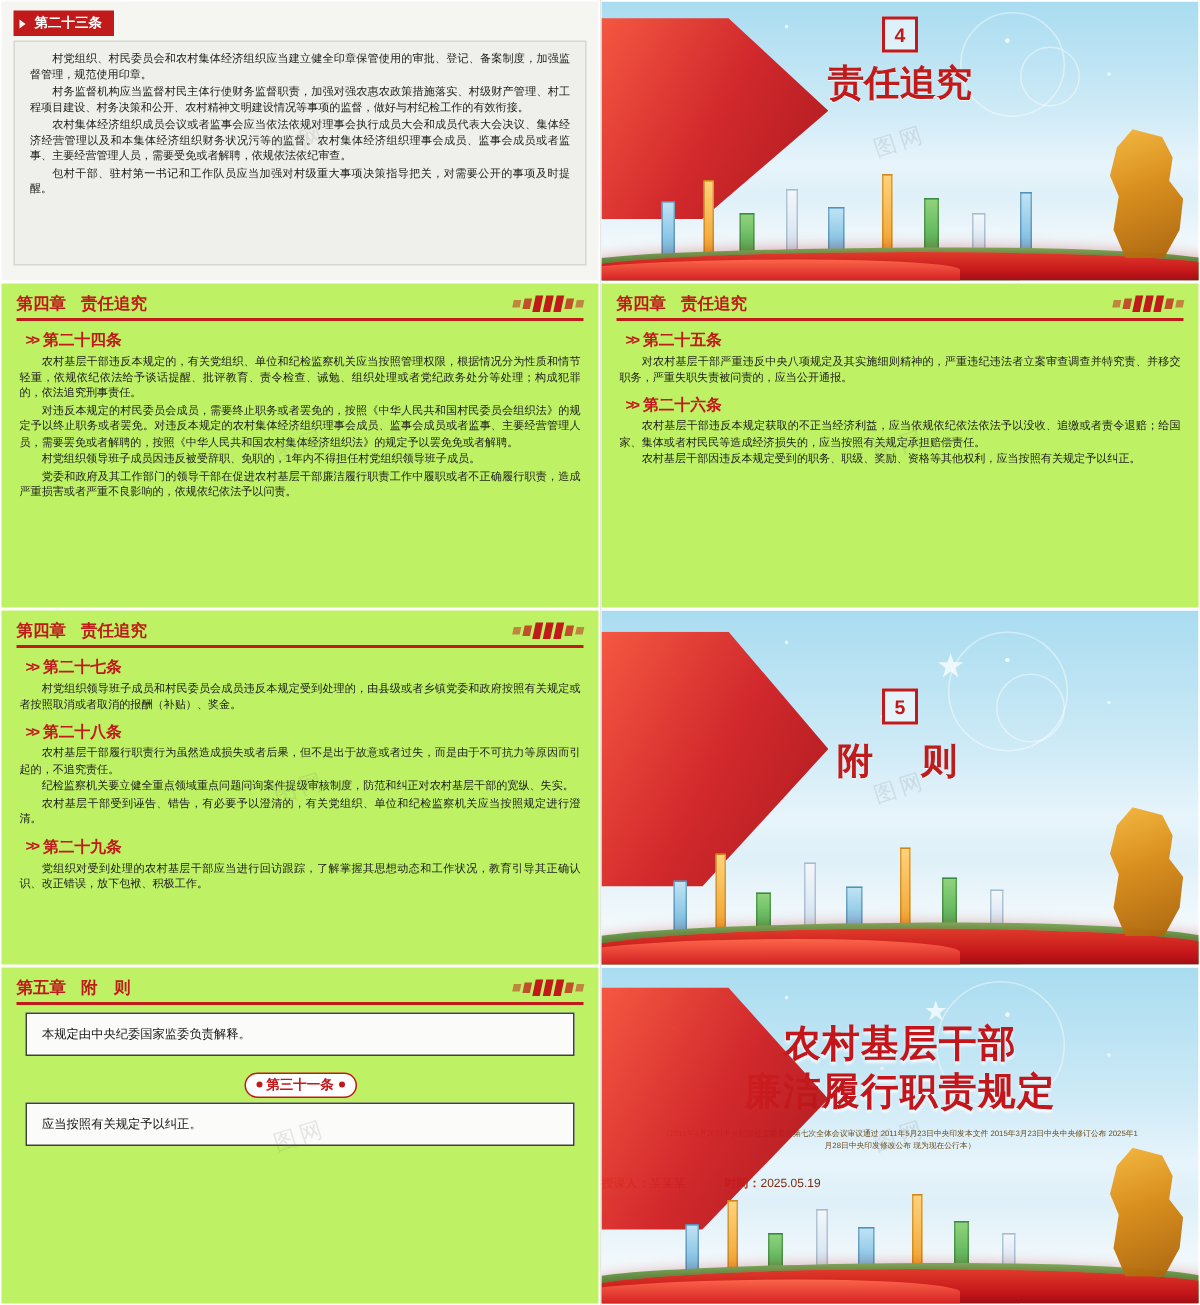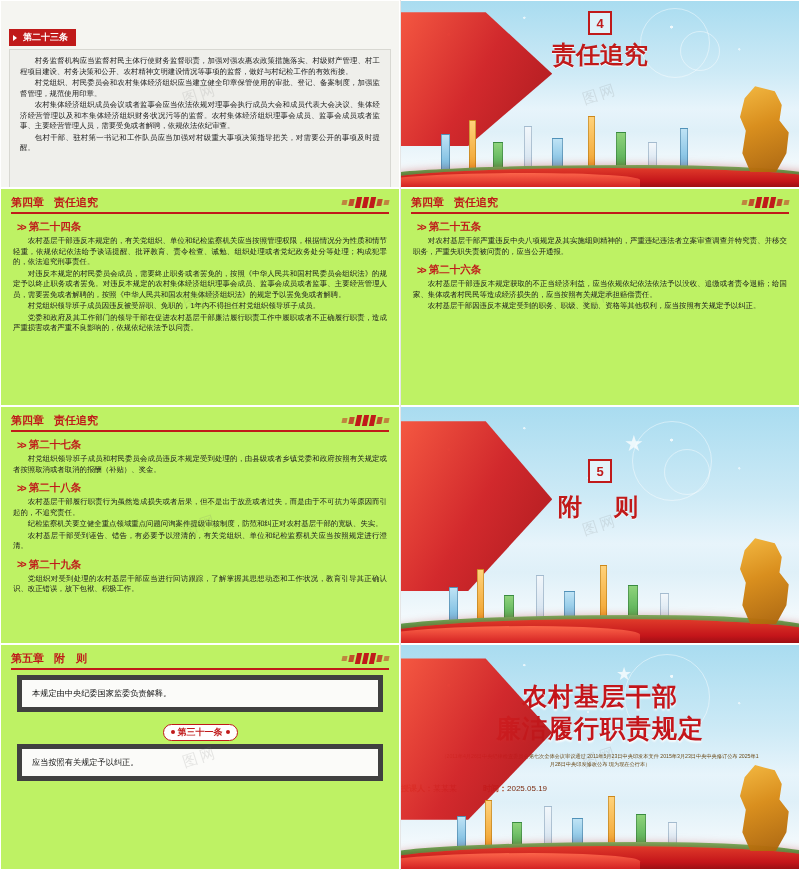--- a/index.html
+++ b/index.html
@@ -74,36 +74,36 @@
     text-align: justify;
     text-indent: 2em;
     margin: 0 2px 1px 2px;
   }
 
   
   .s1 { background: #f5f5f1; padding: 6px 8px; }
   .tagrow { display: flex; align-items: center; margin-bottom: 3px; }
   .tag {
     background: #c01a1a; color: #fff; font-size: 9px; font-weight: bold;
-    padding: 2px 8px 2px 14px; position: relative; margin-top: 22px;
+    padding: 2px 8px 2px 14px; position: relative;
   }
   .tag:before {
     content: ""; position: absolute; left: 4px; top: 50%;
     transform: translateY(-50%);
     border-left: 4px solid #fff; border-top: 3px solid transparent;
     border-bottom: 3px solid transparent;
   }
   .panel {
     background: #efefeb; border: 1px solid #d8d8d2;
     padding: 6px 8px; height: calc(100% - 24px);
   }
 
   
   .whitebox {
-    background: #fbfbf9; border: 5px solid #404040;
+    background: #fbfbf9; border: 1px solid #404040;
     padding: 8px 10px; margin: 2px 6px 8px 6px;
     font-size: 8.2px; color: #111;
   }
   .artpill {
     display: inline-flex; align-items: center; gap: 3px;
     border: 1px solid #c01a1a; border-radius: 9px;
     padding: 1px 7px; color: #c01a1a; font-weight: bold; font-size: 9px;
     background: #fff;
   }
   .pillrow { margin: 4px 0 3px 8px; }
@@ -223,22 +223,22 @@
 </head>
 <body>
 
 <div class="page">
 
   <div class="slide s1">
     <div class="tagrow">
       <span class="tag">第二十三条</span>
     </div>
     <div class="panel">
+      <p class="para">村党组织、村民委员会和农村集体经济组织应当建立健全印章保管使用的审批、登记、备案制度，加强监督管理，规范使用印章。</p>
       <p class="para">村务监督机构应当监督村民主体行使财务监督职责，加强对强农惠农政策措施落实、村级财产管理、村工程项目建设、村务决策和公开、农村精神文明建设情况等事项的监督，做好与村纪检工作的有效衔接。</p>
-      <p class="para">村党组织、村民委员会和农村集体经济组织应当建立健全印章保管使用的审批、登记、备案制度，加强监督管理，规范使用印章。</p>
       <p class="para">农村集体经济组织成员会议或者监事会应当依法依规对理事会执行成员大会和成员代表大会决议、集体经济经营管理以及和本集体经济组织财务状况污等的监督。农村集体经济组织理事会成员、监事会成员或者监事、主要经营管理人员，需要受免或者解聘，依规依法依纪审查。</p>
       <p class="para">包村干部、驻村第一书记和工作队员应当加强对村级重大事项决策指导把关，对需要公开的事项及时提醒。</p>
     </div>
     <div class="wm">图网</div>
   </div>
 
   <div class="slide cslide">
     <div class="sky-dots"></div>
     <div class="ring" style="left:60%;top:4%;width:70px;height:70px;"></div>
     <div class="ring" style="left:70%;top:16%;width:40px;height:40px;"></div>

